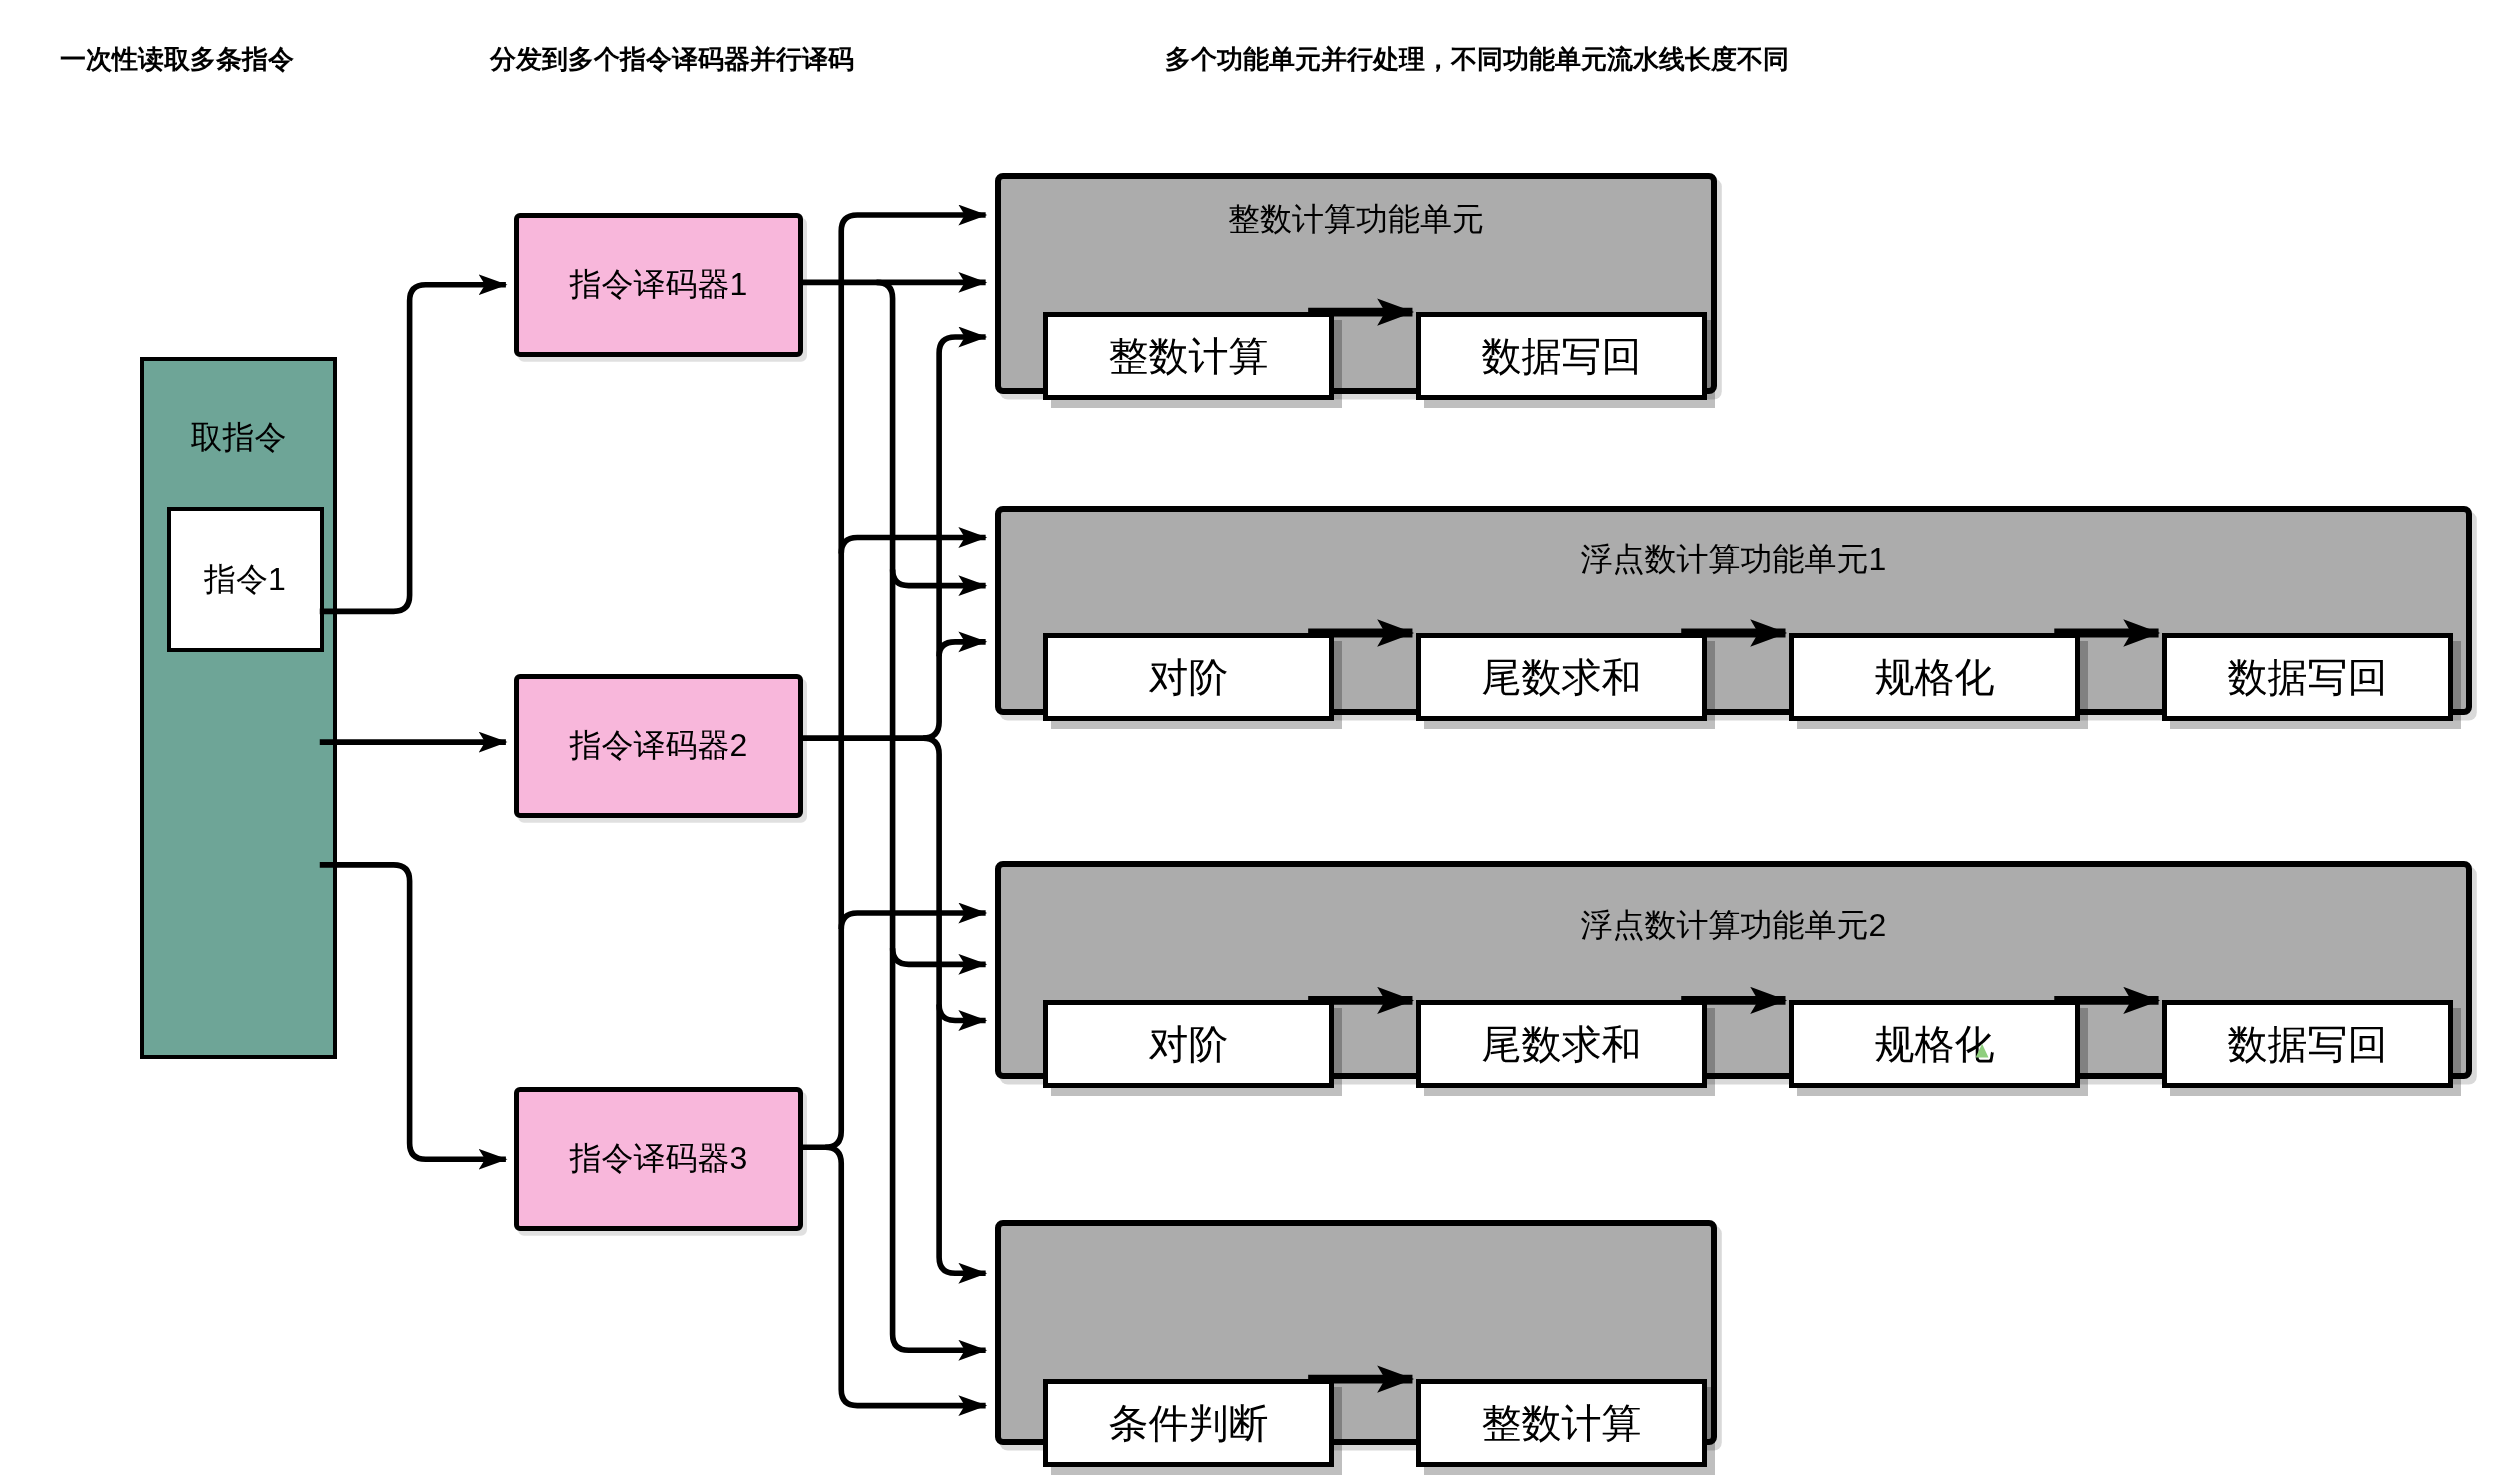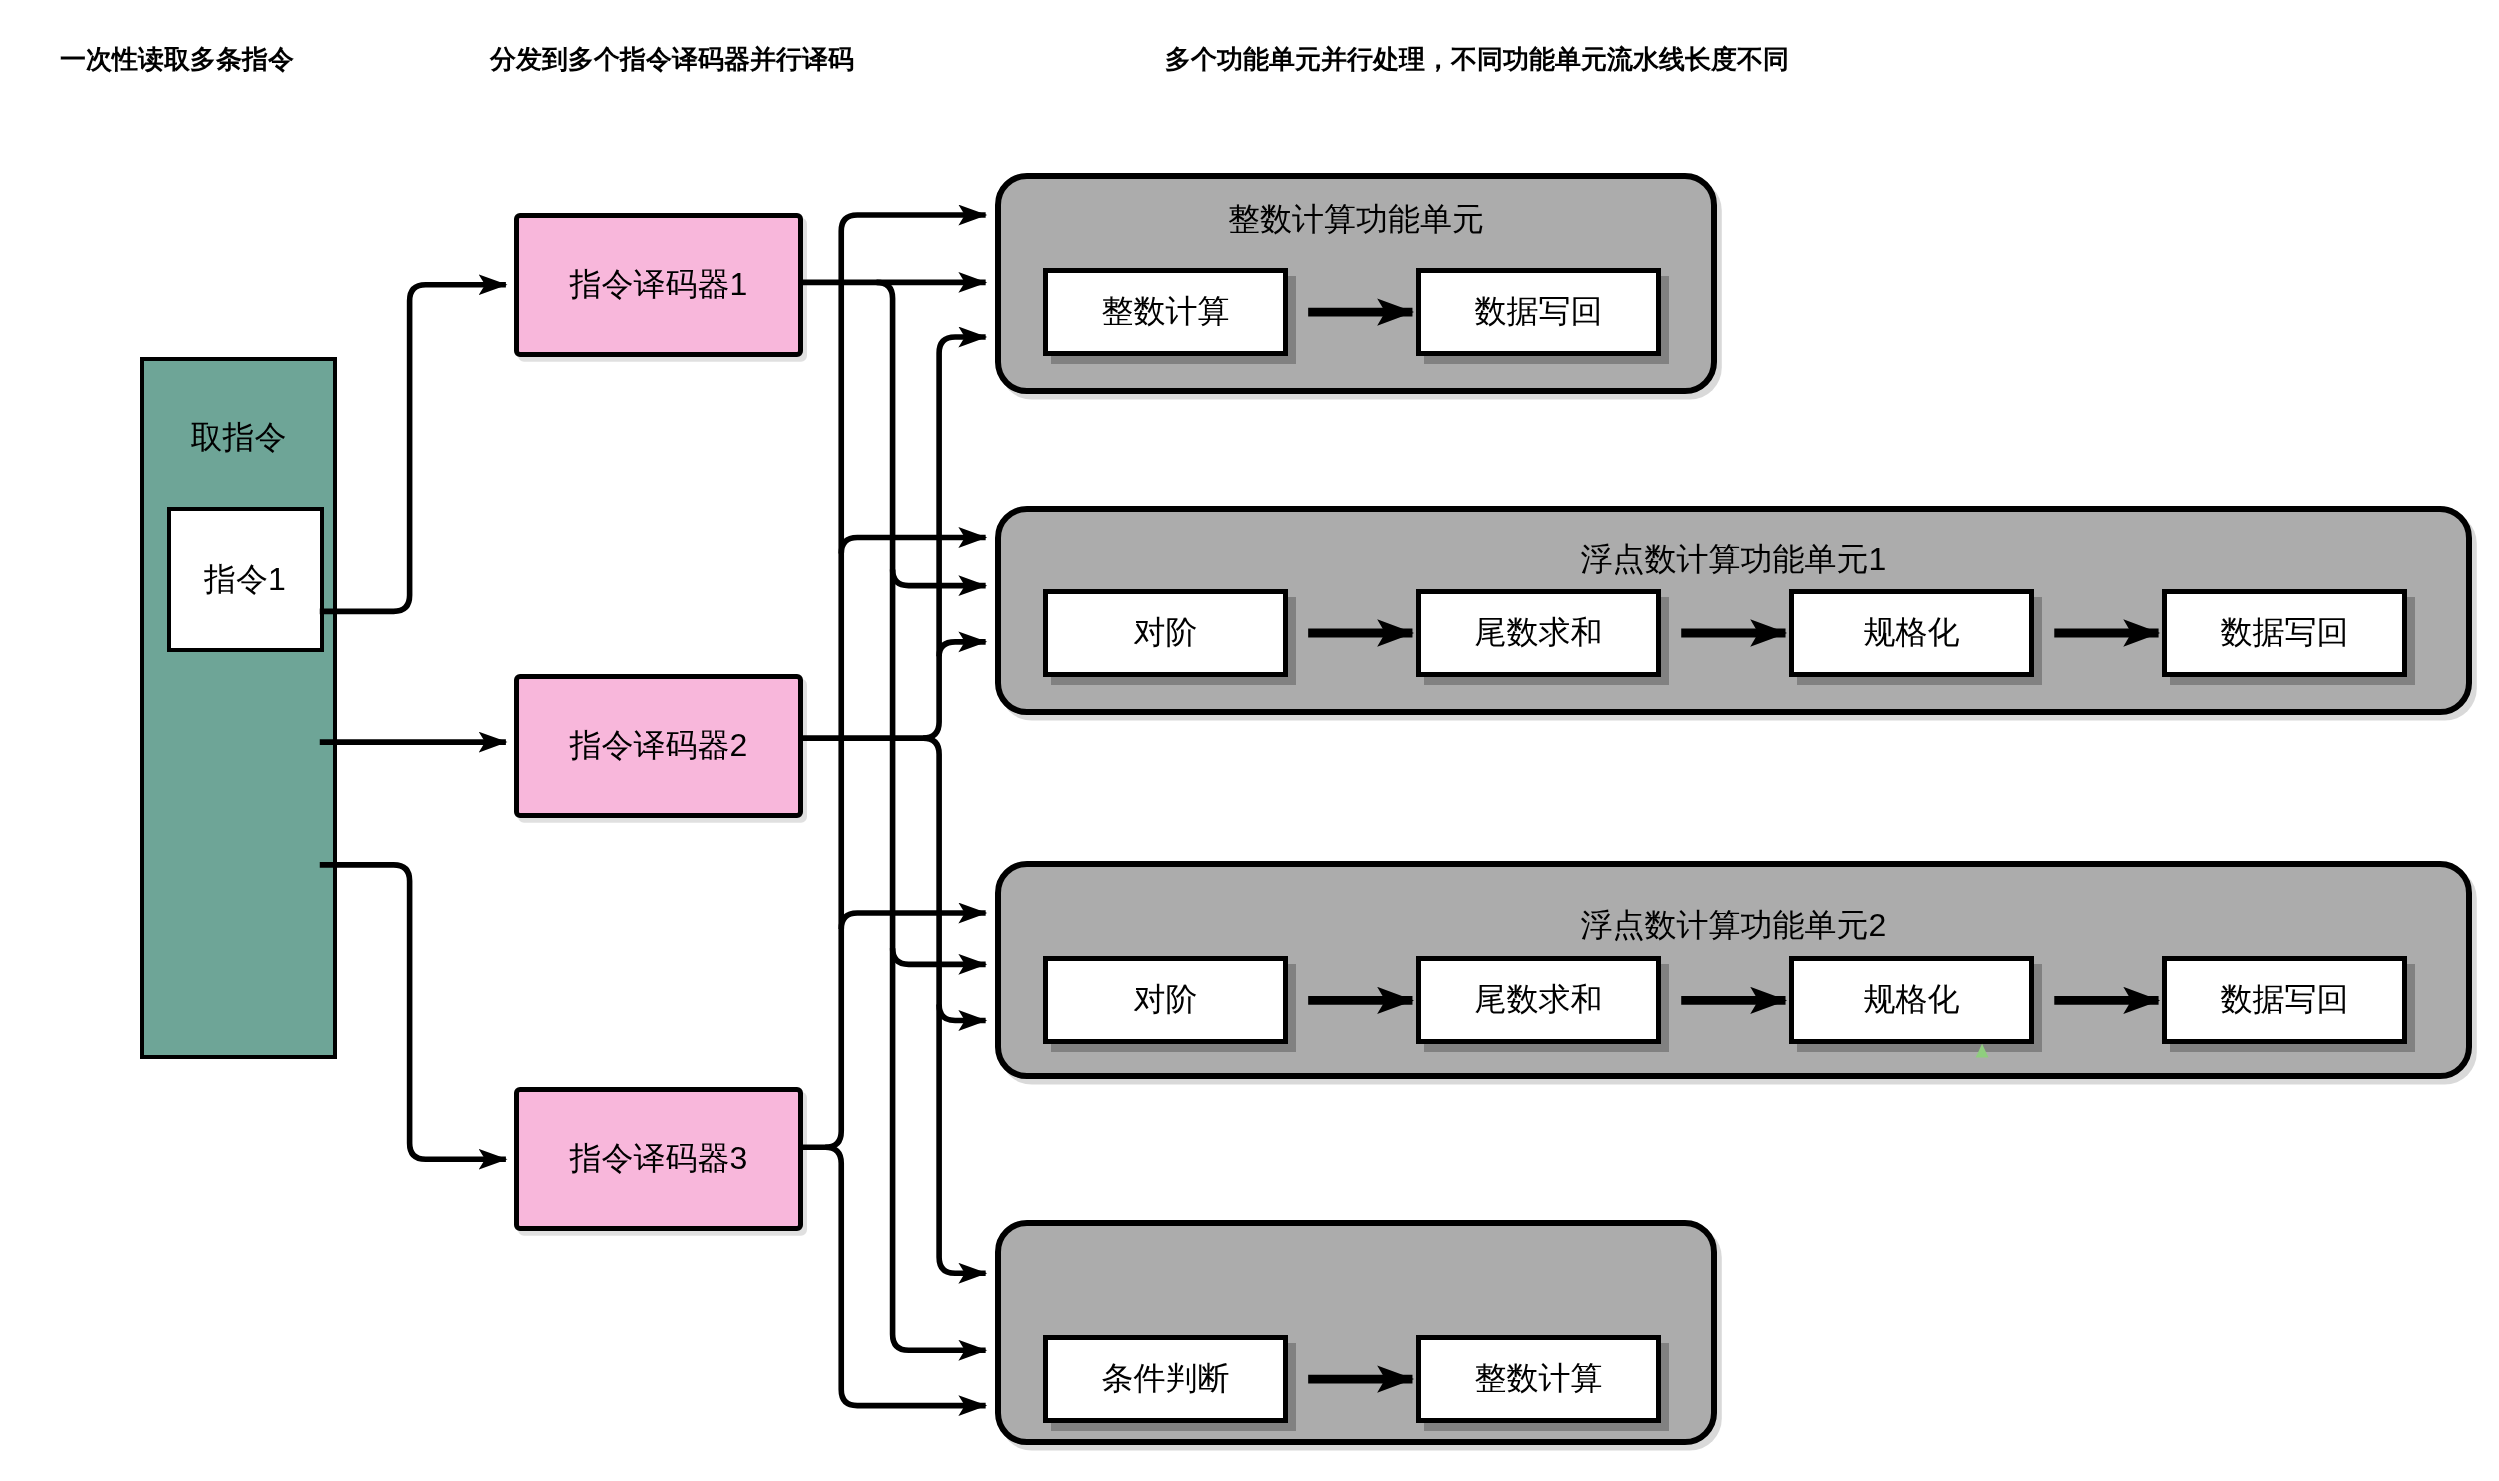--- a/index.html
+++ b/index.html
@@ -25,29 +25,30 @@
     display:flex;align-items:center;justify-content:center;font-size:32px;
   }
   .decoder{
     position:absolute;left:514px;width:289px;height:144px;box-sizing:border-box;
     background:var(--decoder-fill);border:5.6px solid var(--line-color);border-radius:6px;
     display:flex;align-items:center;justify-content:center;font-size:32px;
     box-shadow:4px 4.8px 0 rgba(0,0,0,0.12);
   }
   .unit{
     position:absolute;left:995px;box-sizing:border-box;
-    background:var(--unit-fill);border:6.4px solid var(--line-color);border-radius:32px;
+    background:var(--unit-fill);border:6.4px solid var(--line-color);border-radius:8px;
     box-shadow:4.8px 5.6px 0 rgba(0,0,0,0.15);
   }
   .unit-title{position:absolute;left:0;right:0;text-align:center;font-size:32px;}
   .stage{
-    position:absolute;width:245px;height:88px;box-sizing:border-box;
+    position:absolute;width:291px;height:88px;box-sizing:border-box;
     background:var(--stage-fill);border:5.6px solid var(--line-color);
-    display:flex;align-items:center;justify-content:center;font-size:32px;
+    display:flex;align-items:center;justify-content:center;font-size:40px;
     box-shadow:8px 8px 0 rgba(0,0,0,0.25);
+    margin-top:44px;
   }
   .wires{position:absolute;left:0;top:0;pointer-events:none;}
   .conn{stroke:var(--line-color);stroke-width:7;fill:none;}
   .conn-thick{stroke:var(--line-color);stroke-width:11;fill:none;}
   .arrowfill{fill:var(--line-color);}
   .artifact{fill:var(--artifact-green);}
 </style>
 </head>
 <body style="--background: #FFFFFF; --fetch-fill: #6EA597; --decoder-fill: #F8B7DB; --unit-fill: #ACACAC; --stage-fill: #FFFFFF; --line-color: #000000; --text-color: #000000; --artifact-green: #8FCE7E;">
 

